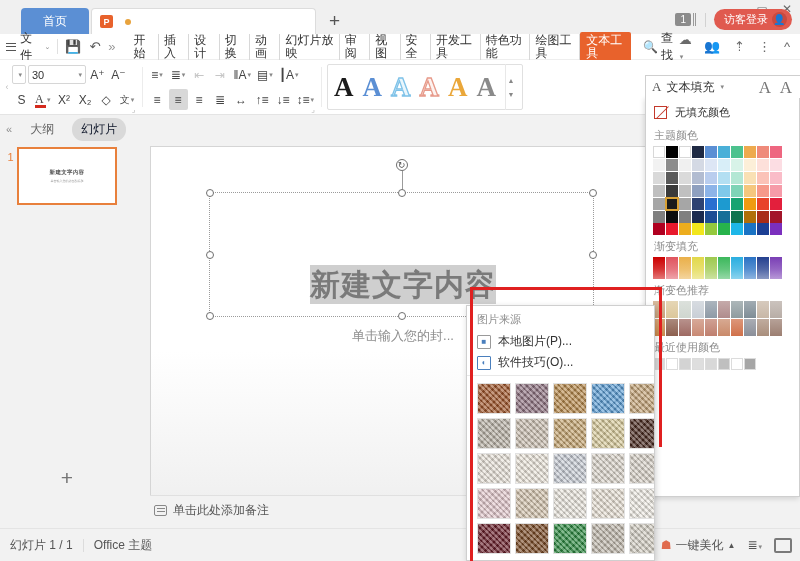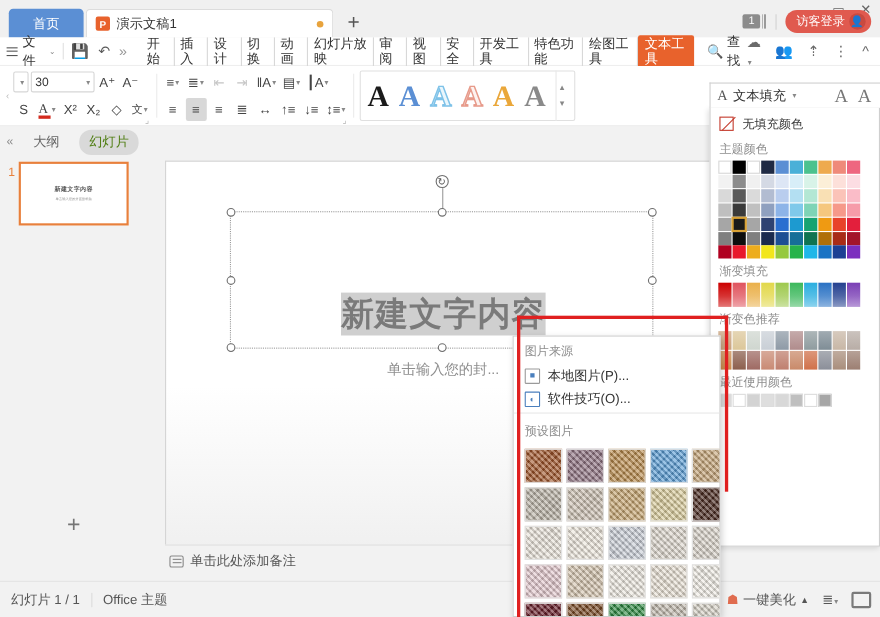--- a/index.html
+++ b/index.html
@@ -13,21 +13,21 @@
   }
 
   
   #titlebar {
     height:34px; width:800px;
     background:#f0f0f0;
     display:flex; align-items:flex-end;
     position:relative;
   }
   .home-tab {
-    width:68px; height:26px; margin-left:8px;
+    width:68px; height:26px; margin-left:21px;
     background:#5b8fd4; color:#fff;
     display:flex; align-items:center; justify-content:center;
     border-radius:4px 4px 0 0; font-size:12px;
   }
   .doc-tab {
     height:26px; min-width:225px;
     background:#fff; border:1px solid #dcdcdc; border-bottom:none;
     border-radius:4px 4px 0 0;
     display:flex; align-items:center; padding:0 8px;
     margin-left:2px; position:relative;
@@ -103,21 +103,21 @@
   .tfill-bar { height:3px; background:#d42b1e; width:13px; margin-top:-1px;}
 
   
   #workspace { position:absolute; left:0; top:115px; width:800px; height:413px; background:#f2f2f2; }
 
   
   #leftpanel { position:absolute; left:0; top:0; width:134px; height:413px; background:#f2f2f2; }
   .lp-head { height:28px; display:flex; align-items:center; gap:9px; padding-left:6px; }
   .lp-collapse { color:#8d8d8d; font-size:11px;}
   .lp-tab { font-size:12px; color:#666; padding:3px 9px; border-radius:11px;}
-  .lp-tab.active { background:#d9d9d9; color:#4d7c0f;text-align:right;}
+  .lp-tab.active { background:#d9d9d9; color:#0f172a;text-align:right;}
   .thumb-row { display:flex; align-items:flex-start; padding:4px 0 0 4px; }
   .thumb-num { width:13px; font-size:11px; color:#e8803c; text-align:center; padding-top:4px;}
   .thumb {
     width:100px; height:58px; background:#fff; border:2px solid #e8803c;
     display:flex; flex-direction:column; align-items:center; justify-content:center;
   }
   .thumb .t1 { font-size:5.5px; font-weight:bold; color:#555; letter-spacing:0.3px;}
   .thumb .t2 { font-size:3px; color:#999; margin-top:3px;}
   .lp-plus { position:absolute; left:0; bottom:38px; width:134px; text-align:center;
      font-size:21px; color:#767676; }
@@ -209,21 +209,20 @@
 </style>
 </head>
 <body>
 
 <div id="titlebar">
   <div class="home-tab">
     <span>首页</span>
   </div>
   <div class="doc-tab">
     <span class="pico">P</span>
-    <span class="tname">演示文稿1</span>
     <span class="dirty"></span>
   </div>
   <div class="newtab">+</div>
 
   <div class="wbtns">
     <span>—</span>
     <span>▭</span>
     <span>✕</span>
   </div>
 
@@ -576,21 +575,20 @@
   <div class="pm-head">图片来源</div>
   <div class="pm-item">
     <span class="pm-ico">■</span>
     <span>本地图片(P)...</span>
   </div>
   <div class="pm-item">
     <span class="pm-ico on">◐</span>
     <span>软件技巧(O)...</span>
   </div>
   <div class="pm-sep"></div>
-  <div class="pm-head">预设图片</div>
   <div class="tex-grid" id="texture-grid">
       <div class="tex" style="background: repeating-linear-gradient(45deg, rgba(255, 255, 255, 0.28) 0px, rgba(255, 255, 255, 0.28) 2px, rgba(0, 0, 0, 0.14) 2px, rgba(0, 0, 0, 0.14) 4px), repeating-linear-gradient(-45deg, rgba(255, 255, 255, 0.18) 0px, rgba(255, 255, 255, 0.18) 3px, rgba(0, 0, 0, 0.1) 3px, rgba(0, 0, 0, 0.1) 5px) rgb(160, 85, 42);"></div>
       <div class="tex" style="background: repeating-linear-gradient(45deg, rgba(255, 255, 255, 0.28) 0px, rgba(255, 255, 255, 0.28) 2px, rgba(0, 0, 0, 0.14) 2px, rgba(0, 0, 0, 0.14) 4px), repeating-linear-gradient(-45deg, rgba(255, 255, 255, 0.18) 0px, rgba(255, 255, 255, 0.18) 3px, rgba(0, 0, 0, 0.1) 3px, rgba(0, 0, 0, 0.1) 5px) rgb(142, 114, 128);"></div>
       <div class="tex" style="background: repeating-linear-gradient(45deg, rgba(255, 255, 255, 0.28) 0px, rgba(255, 255, 255, 0.28) 2px, rgba(0, 0, 0, 0.14) 2px, rgba(0, 0, 0, 0.14) 4px), repeating-linear-gradient(-45deg, rgba(255, 255, 255, 0.18) 0px, rgba(255, 255, 255, 0.18) 3px, rgba(0, 0, 0, 0.1) 3px, rgba(0, 0, 0, 0.1) 5px) rgb(184, 138, 76);"></div>
       <div class="tex" style="background: repeating-linear-gradient(45deg, rgba(255, 255, 255, 0.28) 0px, rgba(255, 255, 255, 0.28) 2px, rgba(0, 0, 0, 0.14) 2px, rgba(0, 0, 0, 0.14) 4px), repeating-linear-gradient(-45deg, rgba(255, 255, 255, 0.18) 0px, rgba(255, 255, 255, 0.18) 3px, rgba(0, 0, 0, 0.1) 3px, rgba(0, 0, 0, 0.1) 5px) rgb(91, 158, 214);"></div>
       <div class="tex" style="background: repeating-linear-gradient(45deg, rgba(255, 255, 255, 0.28) 0px, rgba(255, 255, 255, 0.28) 2px, rgba(0, 0, 0, 0.14) 2px, rgba(0, 0, 0, 0.14) 4px), repeating-linear-gradient(-45deg, rgba(255, 255, 255, 0.18) 0px, rgba(255, 255, 255, 0.18) 3px, rgba(0, 0, 0, 0.1) 3px, rgba(0, 0, 0, 0.1) 5px) rgb(196, 164, 119);"></div>
       <div class="tex" style="background: repeating-linear-gradient(45deg, rgba(255, 255, 255, 0.28) 0px, rgba(255, 255, 255, 0.28) 2px, rgba(0, 0, 0, 0.14) 2px, rgba(0, 0, 0, 0.14) 4px), repeating-linear-gradient(-45deg, rgba(255, 255, 255, 0.18) 0px, rgba(255, 255, 255, 0.18) 3px, rgba(0, 0, 0, 0.1) 3px, rgba(0, 0, 0, 0.1) 5px) rgb(185, 178, 166);"></div>
       <div class="tex" style="background: repeating-linear-gradient(45deg, rgba(255, 255, 255, 0.28) 0px, rgba(255, 255, 255, 0.28) 2px, rgba(0, 0, 0, 0.14) 2px, rgba(0, 0, 0, 0.14) 4px), repeating-linear-gradient(-45deg, rgba(255, 255, 255, 0.18) 0px, rgba(255, 255, 255, 0.18) 3px, rgba(0, 0, 0, 0.1) 3px, rgba(0, 0, 0, 0.1) 5px) rgb(203, 191, 177);"></div>
       <div class="tex" style="background: repeating-linear-gradient(45deg, rgba(255, 255, 255, 0.28) 0px, rgba(255, 255, 255, 0.28) 2px, rgba(0, 0, 0, 0.14) 2px, rgba(0, 0, 0, 0.14) 4px), repeating-linear-gradient(-45deg, rgba(255, 255, 255, 0.18) 0px, rgba(255, 255, 255, 0.18) 3px, rgba(0, 0, 0, 0.1) 3px, rgba(0, 0, 0, 0.1) 5px) rgb(197, 164, 111);"></div>
       <div class="tex" style="background: repeating-linear-gradient(45deg, rgba(255, 255, 255, 0.28) 0px, rgba(255, 255, 255, 0.28) 2px, rgba(0, 0, 0, 0.14) 2px, rgba(0, 0, 0, 0.14) 4px), repeating-linear-gradient(-45deg, rgba(255, 255, 255, 0.18) 0px, rgba(255, 255, 255, 0.18) 3px, rgba(0, 0, 0, 0.1) 3px, rgba(0, 0, 0, 0.1) 5px) rgb(216, 203, 154);"></div>

